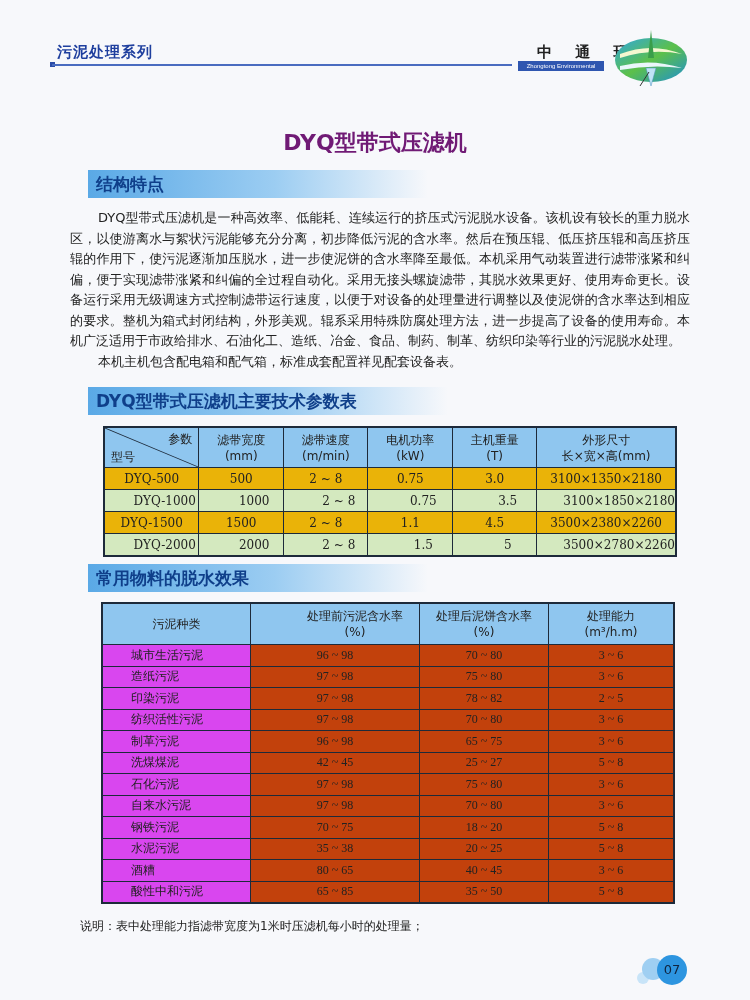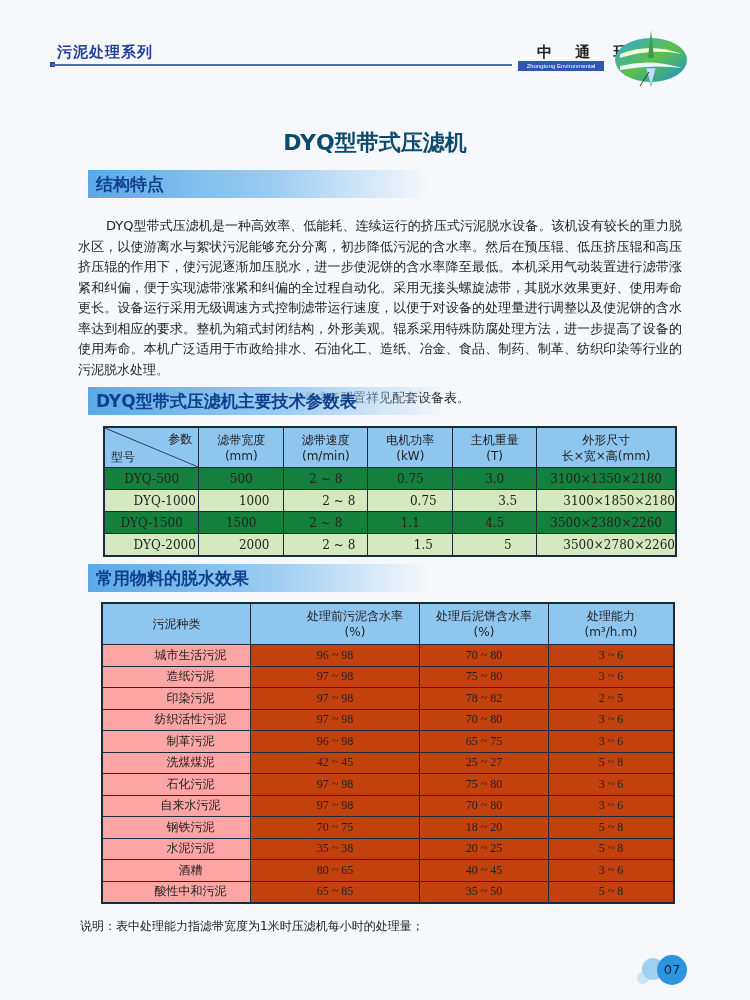--- a/index.html
+++ b/index.html
@@ -5,42 +5,42 @@
   html, body { margin:0; padding:0; }
   body { width:750px; height:1000px; background:#f7f8fb; position:relative; overflow:hidden;
          font-family:"DejaVu Sans","Liberation Sans",sans-serif; color:#222; }
   .hdr-title { position:absolute; left:57px; top:43px; font-size:15px; font-weight:bold; color:#1f3f9e; letter-spacing:1px; }
   .hdr-line { position:absolute; left:52px; top:64px; width:460px; height:2px; background:#4a6cc0; }
   .hdr-dot { position:absolute; left:50px; top:62px; width:5px; height:5px; background:#2a4ca8; }
   .brand-cn { position:absolute; left:537px; top:43px; font-size:15px; letter-spacing:9px; color:#222; font-weight:bold; }
   .brand-en { position:absolute; left:518px; top:61px; width:86px; height:10px; background:#2f56b0; color:#fff;
               font-size:6px; line-height:10px; text-align:center; font-family:"Liberation Sans",sans-serif; }
   .logo { position:absolute; left:612px; top:28px; width:78px; height:60px; }
-  .doc-title { position:absolute; left:0; right:0; top:128px; text-align:center; font-size:22px; font-weight:bold; color:#0c4a6e; }
+  .doc-title { position:absolute; left:0; right:0; top:128px; text-align:center; font-size:22px; font-weight:bold; color:#701a75; }
   .sec-bar { position:absolute; left:88px; height:28px; width:340px;
              background:linear-gradient(90deg,#5aa9e6 0%,#9ccdf2 55%,rgba(220,236,250,0) 100%); }
   .sec-bar span { position:absolute; left:8px; top:3px; font-size:17px; font-weight:bold; color:#0f3f8a; }
   .para { position:absolute; left:70px; width:620px; font-size:13px; line-height:20.5px; color:#222; text-align:justify; }
-  .para p { margin:8px; text-indent:28px; }
+  .para p { margin:0; text-indent:28px; }
   table { border-collapse:collapse; position:absolute; }
   td, th { border:1px solid #1d2a3a; text-align:center; font-size:12px; font-weight:normal; padding:0; }
   .t1 { left:103px; top:426px; width:574px; }
   .t1 th { background:#8fc6ef; height:39px; line-height:16px; color:#222; }
   .t1 td { height:21px; font-family:"DejaVu Serif","Liberation Serif",serif; }
-  .t1 tr.odd td { background:#15803d; }
+  .t1 tr.odd td { background:#eab308; }
   .t1 tr.even td { background:#d4e9bf;padding-left:26px; }
   .t1 { border:2px solid #1d2a3a; }
   .diag { position:relative;margin-left:39px; }
   .diag .tr { position:absolute; right:6px; top:3px; }
   .diag .bl { position:absolute; left:6px; bottom:2px; }
   .diag svg { position:absolute; left:0; top:0; width:100%; height:100%; }
   .t2 { left:101px; top:602px; width:574px; border:2px solid #1d2a3a; }
   .t2 th { background:#8fc6ef; height:40px; line-height:16px; color:#222; }
   .t2 td { height:20.5px; background:#c2410c; font-family:Liberation Serif, serif; }
-  .t2 td.name { background:#fca5a5; text-align:center; padding-left:28px; font-family:"DejaVu Sans","Liberation Sans",sans-serif; }
+  .t2 td.name { background:#d946ef; text-align:left; padding-left:28px; font-family:"DejaVu Sans","Liberation Sans",sans-serif; }
   .note { position:absolute; left:80px; top:915px; font-size:12px; line-height:22px; color:#222; }
   .note .l2 { padding-left:26px; }
   .page-num { position:absolute; left:657px; top:955px; width:30px; height:30px; border-radius:50%; background:#2d95e0;
               color:#10243f; font-size:13px; text-align:center; line-height:30px; }
   .bub1 { position:absolute; left:642px; top:958px; width:22px; height:22px; border-radius:50%; background:#9fcff2; }
   .bub2 { position:absolute; left:637px; top:972px; width:12px; height:12px; border-radius:50%; background:#c8e4f8; }
 </style>
 </head>
 <body>
 

